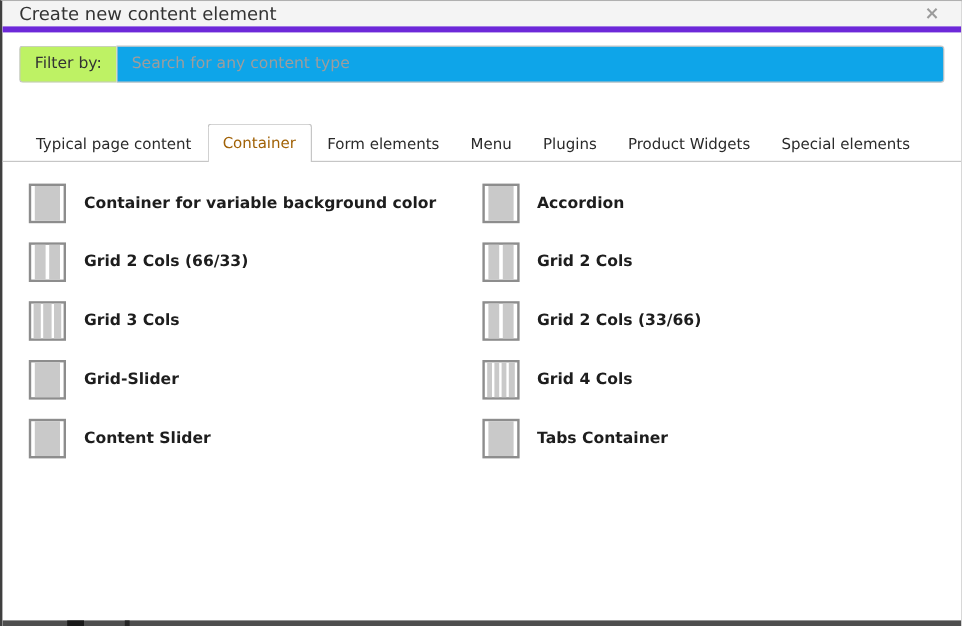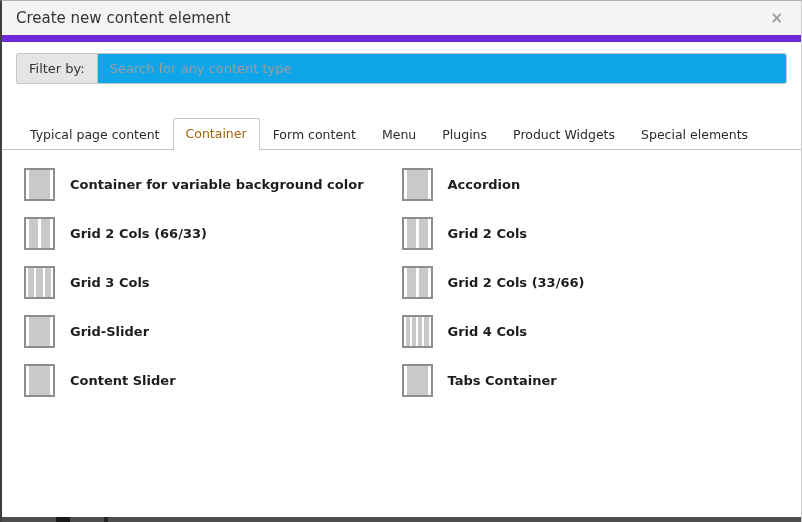--- a/index.html
+++ b/index.html
@@ -19,23 +19,23 @@
     height: 522px;
     background: #fff;
     border-left: 2px solid #3f3f3f;
     border-top: 1px solid #b0b0b0;
     border-right: 1px solid #cfcfcf;
     overflow: hidden;
   }
 
   
   .dialog-header {
-    height: 41px;
+    height: 26px;
     background: var(--header-bg);
-    border-bottom: 7px solid #6d28d9;
+    border-bottom: 5px solid #6d28d9;
     display: flex;
     align-items: center;
     padding: 0 18px 0 14px;
     justify-content: center;
   }
   .dialog-title {
     font-size: 15px;
     color: #333;
   }
   .dialog-close {
@@ -50,21 +50,21 @@
   
   .filter-bar {
     display: flex;
     height: 31px;
     margin: 11px 14px 0 14px;
   }
   .filter-addon {
     display: flex;
     align-items: center;
     padding: 0 12px;
-    background: #e5e5e5;
+    background: #bef264;
     border: 1px solid #c6c6c6;
     border-right: 0;
     border-radius: 3px 0 0 3px;
     font-size: 13px;
     color: #333;
     white-space: nowrap;
   }
   .filter-input {
     flex: 1;
     border: 1px solid #c6c6c6;
@@ -181,21 +181,21 @@
   </div>
 
   <div class="filter-bar">
     <span class="filter-addon">Filter by:</span>
     <input class="filter-input" type="text" placeholder="Search for any content type" style="">
   </div>
 
   <div class="tab-bar">
       <div class="tab">Typical page content</div>
       <div class="tab active">Container</div>
-      <div class="tab">Form content</div>
+      <div class="tab">Form elements</div>
       <div class="tab">Menu</div>
       <div class="tab">Plugins</div>
       <div class="tab">Product Widgets</div>
       <div class="tab">Special elements</div>
     </div>
 
   <div class="content">
     <div class="col">
         <div class="item">
           <span class="ce-icon cols-1">

